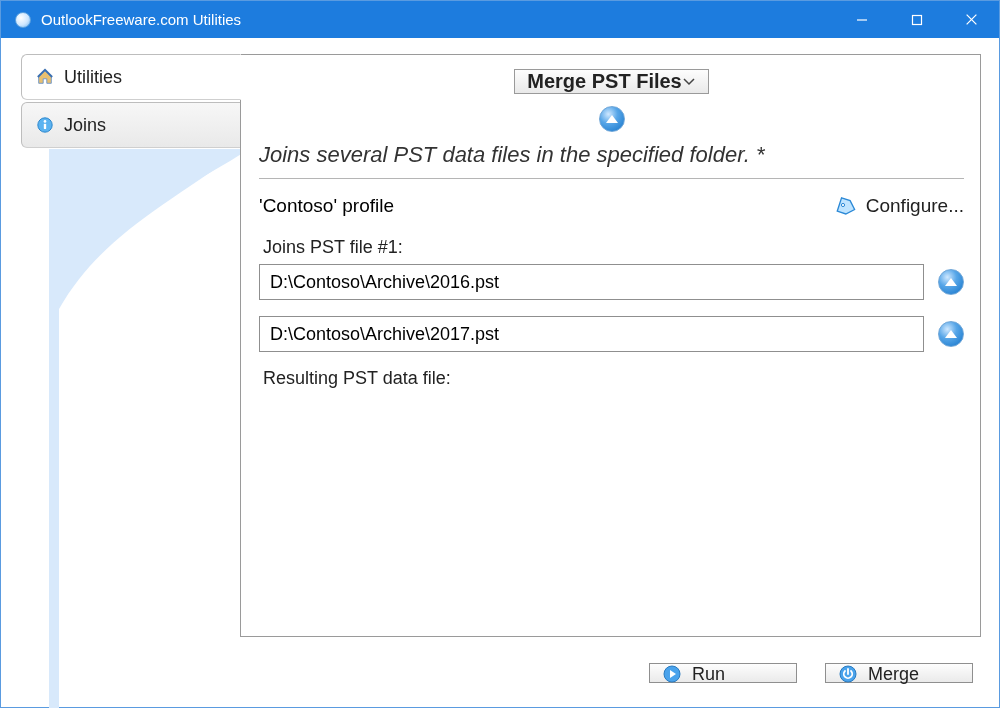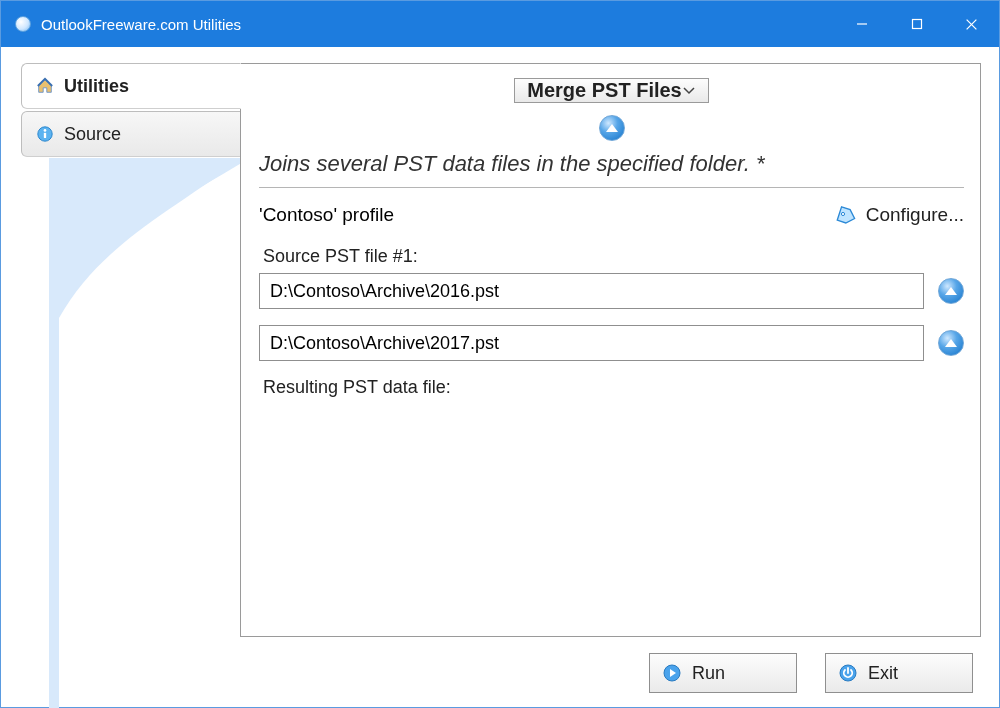--- a/index.html
+++ b/index.html
@@ -5,21 +5,21 @@
   * { box-sizing: border-box; margin: 0; padding: 0; font-family: "Segoe UI", Tahoma, sans-serif; }
   html, body { width: 1000px; height: 708px; overflow: hidden; }
 
   .window {
     width: 1000px; height: 708px;
     background: #ffffff;
     border: 1px solid #5a9be0;
     display: flex; flex-direction: column;
   }
   .titlebar {
-    height: 46px;
+    height: 37px;
     background: #1d7cde;
     color: #fff;
     display: flex; align-items: center;
   }
   .titlebar .app-icon {
     width: 16px; height: 16px;
     margin-left: 14px;
     border-radius: 50%;
     background: radial-gradient(circle at 35% 35%, #ffffff, #cfe7ff 55%, #6fb3f0 100%);
     border: 1px solid #5fa3e0;
@@ -60,21 +60,21 @@
     color: #222;
     border: 1px solid #bdbdbd;
     border-bottom: 1px solid #cfcfcf;
     background: linear-gradient(#f7f7f7, #e9e9e9);
     border-radius: 6px 0 0 6px;
     margin-bottom: 2px;
   }
   .sidetab.active {
     background: #ffffff;
     border-right: 1px solid #fff;
-    font-weight: 700;
+    font-weight: 400;
     z-index: 3;
     position: relative;
   }
   .sidetab .icon { width: 22px; margin-right: 8px; display:flex; align-items:center; justify-content:center; }
   .sidetab .icon svg { display:block; }
 
   .sidebar-curve {
     position: absolute;
     top: 95px;
     left: 48px;
@@ -158,24 +158,24 @@
 
   .footer {
     height: 58px;
     border-top: 0;
     display:flex; align-items:center; justify-content:flex-end;
     gap: 28px;
     padding-right: 26px;
     padding-bottom: 10px;
   }
   .btn {
-    width: 148px; height: 40px;
+    width: 148px; height: 20px;
     border: 1px solid #8f8f8f;
     background: linear-gradient(#fdfdfd, #eaeaea);
-    display:flex; align-items:center;
+    display:flex; 
     padding: 0 12px;
     font-size: 18px;
     color: #222;
     gap: 10px;
   }
   .btn .bicon {
     width: 20px; height: 20px;
     display:flex; align-items:center; justify-content:center;
   }
 </style>
@@ -225,21 +225,21 @@
           <span>Utilities</span>
         </div>
         <div class="sidetab">
           <span class="icon">
             <svg width="18" height="18" viewBox="0 0 20 20">
                 <circle cx="10" cy="10" r="8" fill="#5cb3f0" stroke="#1f7fc9" stroke-width="1"></circle>
                 <circle cx="10" cy="6" r="1.5" fill="#fff"></circle>
                 <rect x="8.7" y="8.5" width="2.6" height="6" rx="1" fill="#fff"></rect>
               </svg>
           </span>
-          <span>Source</span>
+          <span>Joins</span>
         </div>
       </div>
 
     </div>
 
     <div class="panel">
       <div class="op-row">
         <div class="op-select">
           <span class="name">Merge PST Files</span>
           <span class="chev">
@@ -263,21 +263,21 @@
             <svg width="22" height="20" viewBox="0 0 22 20">
                 <path d="M3 3 L12 3 L19 10 L12 17 L3 17 Z" fill="#bfe4ff" stroke="#2a88d6" stroke-width="1.3" transform="rotate(18 11 10)"></path>
                 <circle cx="7" cy="8" r="1.6" fill="#fff" stroke="#2a88d6" stroke-width="1"></circle>
               </svg>
           </span>
           <span>Configure...</span>
         </div>
       </div>
 
       <div class="field">
-        <div class="field-label">Source PST file #1:</div>
+        <div class="field-label">Joins PST file #1:</div>
         <div class="field-row">
           <input class="text-input" value="D:\Contoso\Archive\2016.pst" style="">
           <div class="round-btn">
             <span class="tri"></span>
           </div>
         </div>
       </div>
 
       <div class="field">
         <div class="field-row">
@@ -304,16 +304,16 @@
       </span>
       <span>Run</span>
     </div>
     <div class="btn">
       <span class="bicon">
         <svg width="18" height="18" viewBox="0 0 18 18">
             <circle cx="9" cy="9" r="8" fill="#4aa3ec" stroke="#2a7bc0"></circle>
             <path d="M9 4 L9 9 M6 6 A4.2 4.2 0 1 0 12 6" fill="none" stroke="#fff" stroke-width="1.8" stroke-linecap="round"></path>
           </svg>
       </span>
-      <span>Exit</span>
+      <span>Merge</span>
     </div>
   </div>
 </div>
 
 </body></html>

